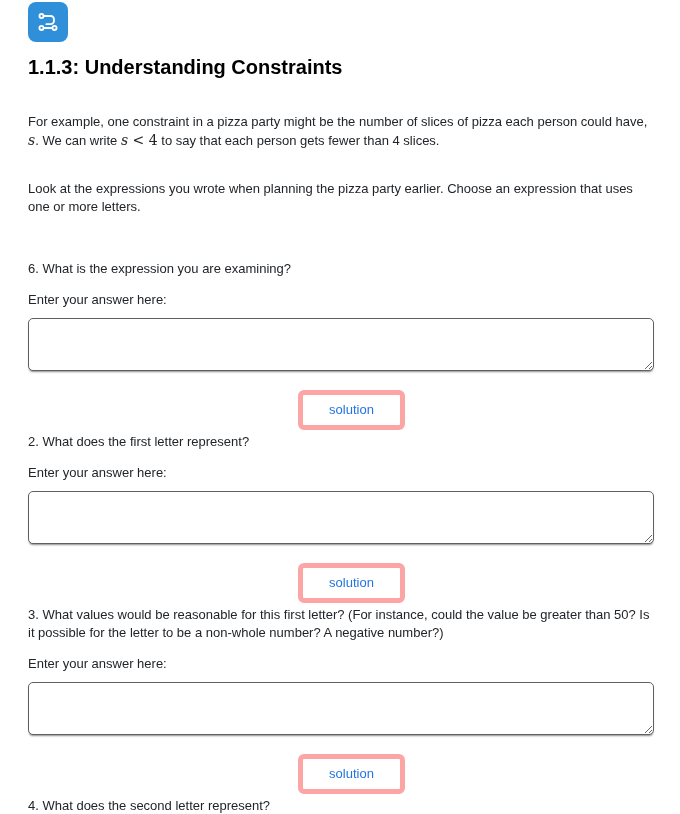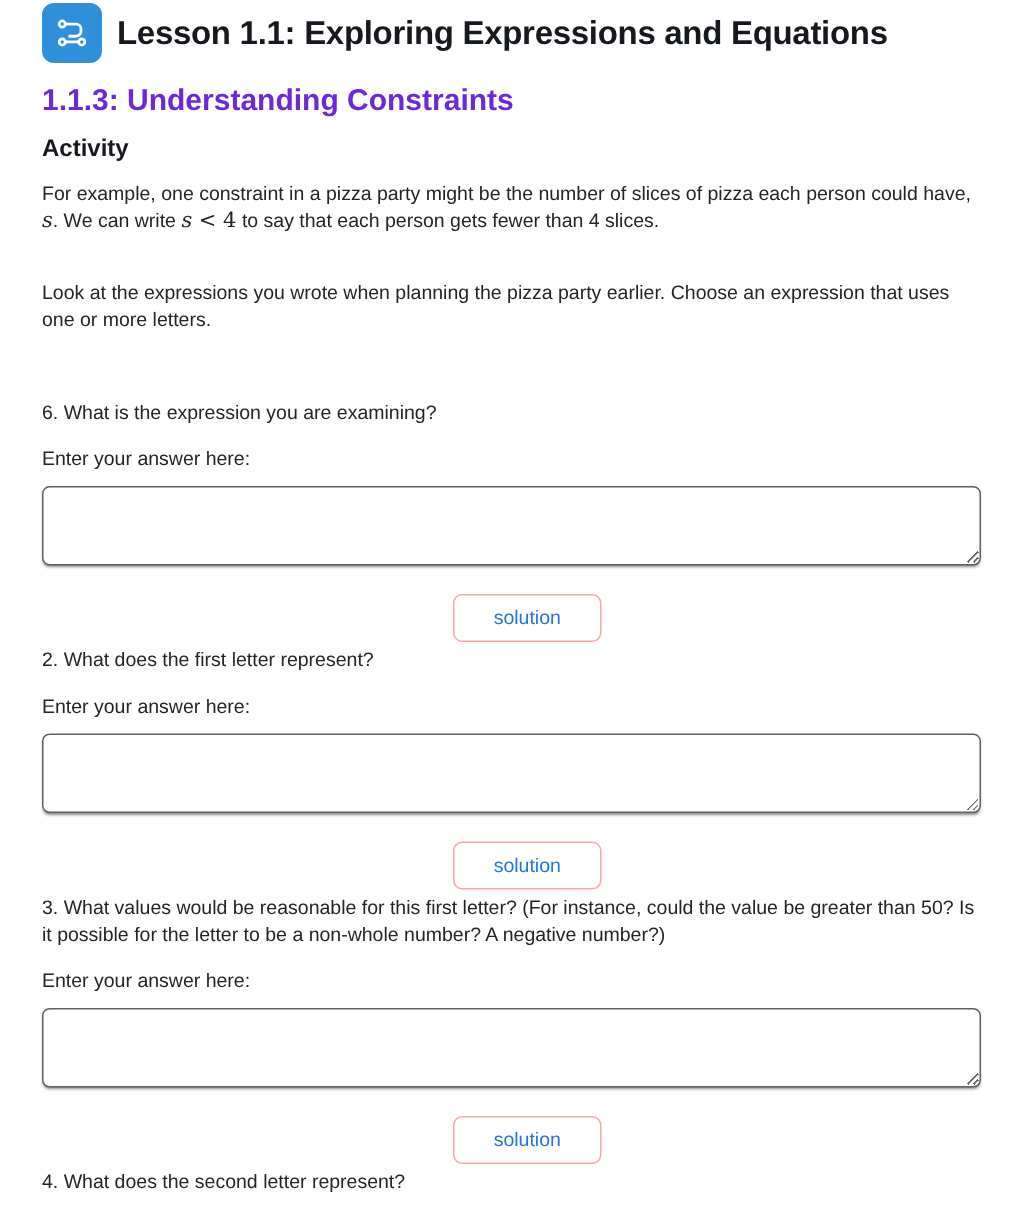--- a/index.html
+++ b/index.html
@@ -16,21 +16,21 @@
 
   
   .lesson-header { display: flex; align-items: center; gap: 10px; margin: 0 0 14px 0; }
   .lesson-icon {
     width: 40px; height: 40px; flex: 0 0 40px;
     background: #2f8fd9; border-radius: 8px;
     display: flex; align-items: center; justify-content: center;
   }
   h1.lesson-title { font-size: 22px; font-weight: bold; color: #16191d; margin: 0; letter-spacing: -0.2px; }
 
-  h2.section-title { font-size: 20px; font-weight: bold; color: #6d28d9; margin: 0 0 12px 0; }
+  h2.section-title { font-size: 20px; font-weight: bold; color: #000000; margin: 0 0 34px 0; }
   h3.activity-heading { font-size: 16px; font-weight: bold; color: #16191d; margin: 0 0 11px 0; }
 
   p { font-size: 13px; line-height: 18px; margin: 0; }
   .p-definition { margin-bottom: 15px; }
   .p-example    { margin-bottom: 30px; }
   .p-instructions { margin-bottom: 44px; }
 
   a.constraint-link { color: #1f6fd0; text-decoration: underline; cursor: pointer; }
 
   .math { font-family: "DejaVu Serif", serif; font-size: 14px; }
@@ -51,21 +51,21 @@
     font-size: 13px;
     padding: 6px 8px;
     outline: none;
     background: #fff;
   }
 
   .btn-row { text-align: center; margin: 19px 0 3px 0; }
   button.solution-btn {
     background: #ffffff;
     color: #2374e1;
-    border: 1px solid #fca5a5;
+    border: 5px solid #fca5a5;
     border-radius: 6px;
     font-family: "Liberation Sans", sans-serif;
     font-size: 13px;
     padding: 7px 26px;
     cursor: pointer;
     line-height: 16px;
     margin-left: 21px;
   }
 </style>
 </head>
@@ -76,26 +76,24 @@
   <header class="lesson-header">
     <div class="lesson-icon">
       <svg width="26" height="26" viewBox="0 0 24 24" fill="none" stroke="#ffffff" stroke-width="1.7" stroke-linecap="round" stroke-linejoin="round">
         <circle cx="6" cy="6.5" r="1.9"></circle>
         <path d="M8 6.5 h6.5 a3 3 0 0 1 3 3 v1.5 a3 3 0 0 1 -3 3 h-4"></path>
         <circle cx="6" cy="17.5" r="1.9"></circle>
         <path d="M8 17.5 h8"></path>
         <circle cx="18" cy="17.5" r="1.9"></circle>
       </svg>
     </div>
-    <h1 class="lesson-title">Lesson 1.1: Exploring Expressions and Equations</h1>
   </header>
 
   <h2 class="section-title">1.1.3: Understanding Constraints</h2>
 
-  <h3 class="activity-heading">Activity</h3>
 
 
   <p class="p-example"><span>For example, one constraint in a pizza party might be the number of slices of pizza each person could have, </span><span class="math math-var">s</span><span>. We can write </span><span class="math math-var">s</span><span class="math math-rel"> &lt; 4</span><span> to say that each person gets fewer than 4 slices.</span></p>
 
   <p class="p-instructions">Look at the expressions you wrote when planning the pizza party earlier. Choose an expression that uses one or more letters.</p>
 
   <section>
     <p class="q-label">6. What is the expression you are examining?</p>
     <p class="q-prompt">Enter your answer here:</p>
     <textarea class="answer" style=""></textarea>

